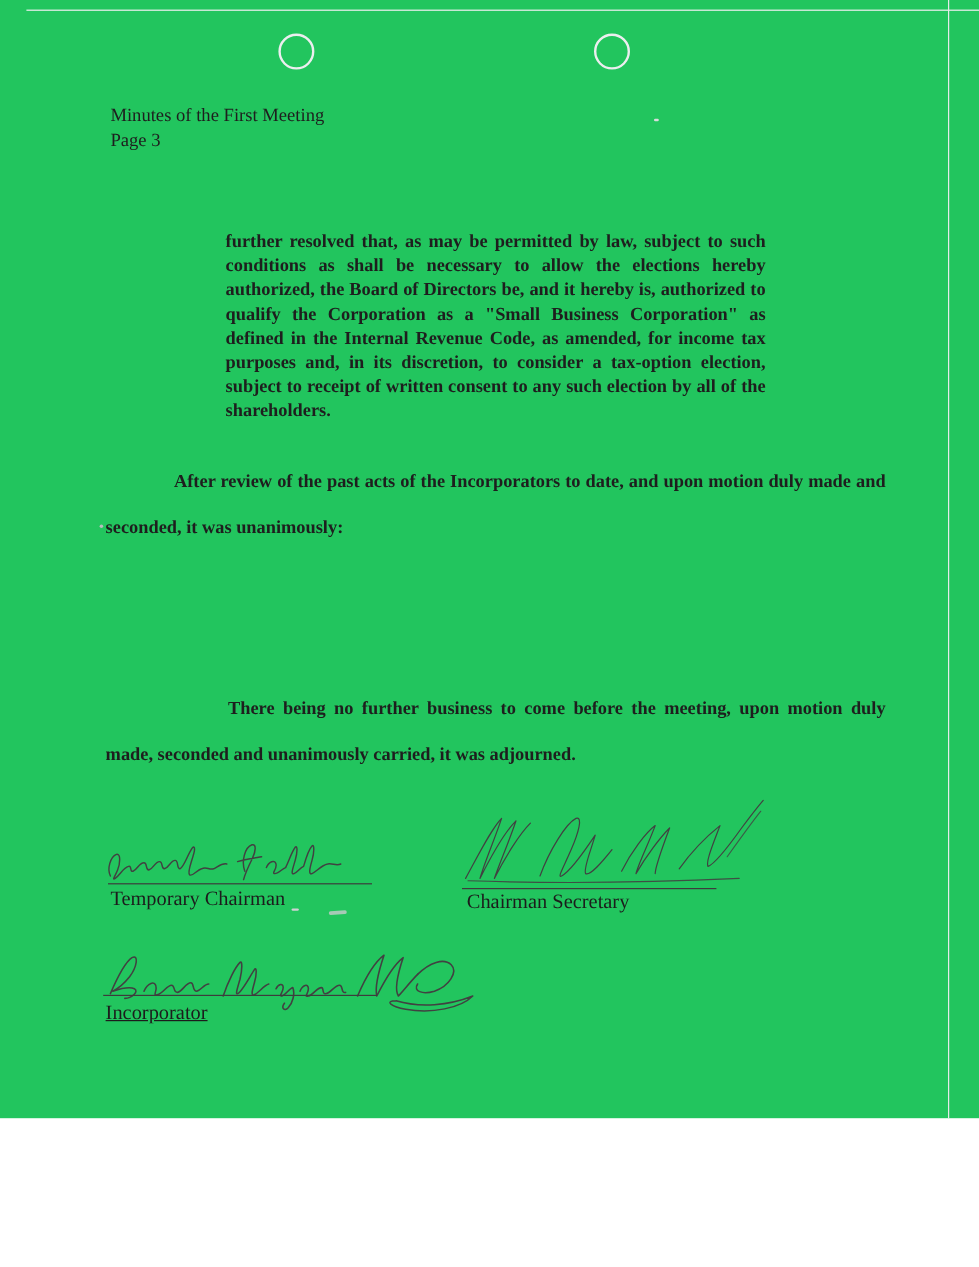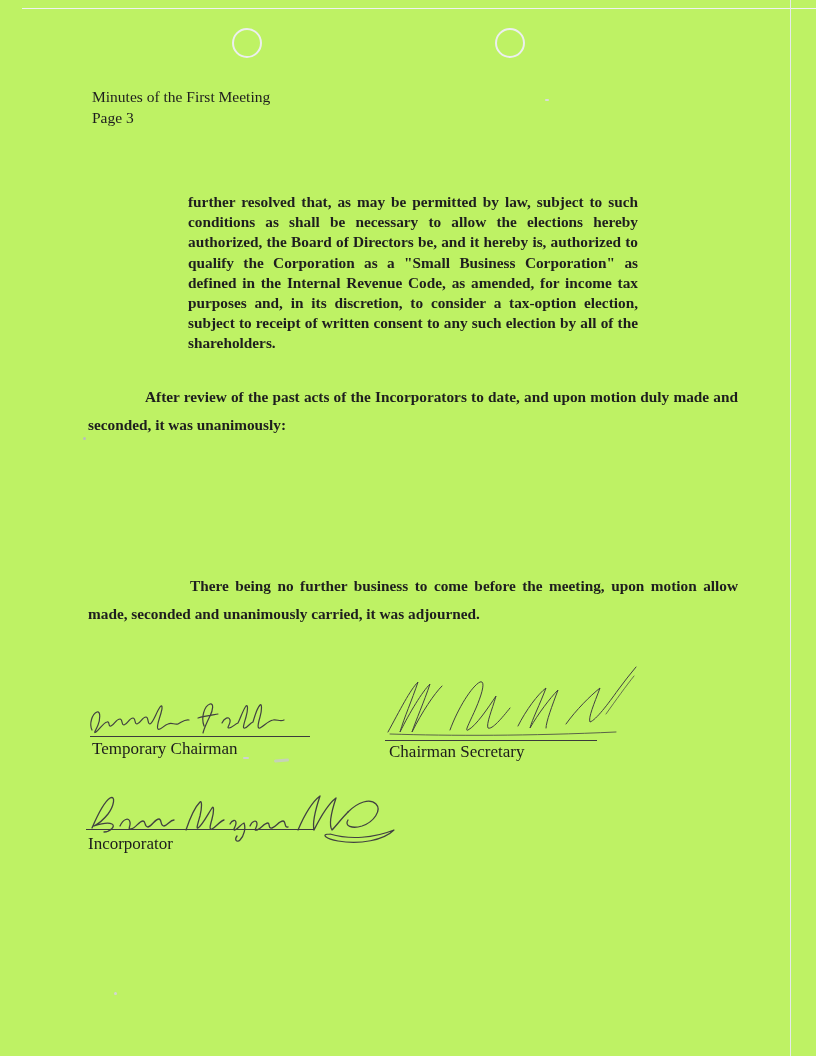--- a/index.html
+++ b/index.html
@@ -1,24 +1,24 @@
 <!DOCTYPE html>
 <html><head>
 <meta charset="utf-8">
 <style>
   html,body{margin:0;padding:0;background:#ffffff;}
   .page{
-    position:relative;width:816px;height:1056px;background:#bef264;overflow:hidden;
+    position:relative;width:816px;height:932px;background:#22c55e;overflow:hidden;
     font-family:"Liberation Serif","DejaVu Serif",serif;color:#1e1e1e;
   }
   .abs{position:absolute;}
   .hdr-line{font-size:15.5px;line-height:21px;white-space:nowrap;}
   .para{font-size:15.3px;text-align:justify;font-weight:bold;}
   .para-single{line-height:20.2px;}
-  .para-double{line-height:28px;}
+  .para-double{line-height:38px;}
   .sig-rule{position:absolute;height:1px;background:#3c3c3c;}
   .sig-label{position:absolute;font-size:17px;white-space:nowrap;color:#1c1c1c;}
   .artifact{position:absolute;pointer-events:none;}
   .hole-circle{width:26px;height:26px;border:2px solid #eceeef;border-radius:50%;}
   .edge-line-top{left:22px;right:0;top:8px;height:1px;background:#eff1f2;}
   .edge-line-right{top:0;bottom:0;left:790px;width:1px;background:#e6eaea;}
   .speck{border-radius:2px;}
   svg.sig{position:absolute;overflow:visible;}
   svg.sig path{fill:none;stroke:#414141;stroke-linecap:round;stroke-linejoin:round;}
 </style>
@@ -40,21 +40,21 @@
   <div class="abs" style="left:92px;top:86px;">
     <div class="hdr-line">Minutes of the First Meeting</div>
     <div class="hdr-line">Page 3</div>
   </div>
 
   <div class="abs para para-single" style="left:188px;top:192px;width:450px;">further resolved that, as may be permitted by law, subject to such conditions as shall be necessary to allow the elections hereby authorized, the Board of Directors be, and it hereby is, authorized to qualify the Corporation as a "Small Business Corporation" as defined in the Internal Revenue Code, as amended, for income tax purposes and, in its discretion, to consider a tax-option election, subject to receipt of written consent to any such election by all of the shareholders.</div>
 
   <div class="abs para para-double" style="left:88px;top:383px;width:650px;text-indent:57px;">After review of the past acts of the Incorporators to date, and upon motion duly made and seconded, it was unanimously:</div>
 
 
-  <div class="abs para para-double" style="left:88px;top:572px;width:650px;text-indent:102px;">There being no further business to come before the meeting, upon motion allow made, seconded and unanimously carried, it was adjourned.</div>
+  <div class="abs para para-double" style="left:88px;top:572px;width:650px;text-indent:102px;">There being no further business to come before the meeting, upon motion duly made, seconded and unanimously carried, it was adjourned.</div>
 
   <svg class="sig" style="left:86px;top:698px;" width="225" height="44" viewBox="0 0 225 44">
     <path stroke-width="1.2" d="M6,32 C3,26 6,16 11,14 C15,13 14,22 12,27 C10,32 7,36 10,34 C14,31 17,25 21,24 C24,23 22,29 25,28 C29,26 30,21 34,21 C37,21 35,27 38,27 C42,26 43,20 47,20 C50,20 48,26 51,26 C55,25 56,19 60,19 C63,19 61,26 64,26 C67,25 70,15 74,9 C76,6 77,9 75,15 C73,22 70,29 72,31 C74,33 78,27 82,26 C86,24 88,27 92,26 C96,24 99,21 103,22"></path>
     <path stroke-width="1.2" d="M118,28 C115,20 118,8 124,6 C128,5 127,12 124,18 C121,24 118,31 117,35 M112,20 C118,18 126,17 132,16 M136,25 C138,20 143,18 144,22 C145,26 140,30 143,30 C146,30 149,26 152,25 C155,19 157,12 160,8 C162,6 162,12 160,19 C158,26 156,31 159,30 C162,29 164,25 167,24 C169,17 171,10 174,7 C176,5 176,12 174,19 C172,26 171,31 174,30 C178,28 182,23 187,22 C191,21 194,24 198,22"></path>
   </svg>
   <div class="sig-rule" style="left:90px;top:736px;width:220px;"></div>
   <div class="sig-label" style="left:92px;top:739px;">Temporary Chairman</div>
 
   <svg class="sig" style="left:380px;top:660px;" width="256" height="82" viewBox="0 0 256 82">
     <path stroke-width="1" d="M8,72 C20,50 30,30 38,22 C32,40 24,58 20,72 C30,52 42,32 50,24 C44,42 36,60 32,72 C42,52 54,34 62,26"></path>
@@ -69,15 +69,15 @@
 
   <svg class="sig" style="left:82px;top:790px;" width="322" height="58" viewBox="0 0 322 58">
     <path stroke-width="1.3" d="M10,38 C16,24 22,12 28,8 C34,5 32,16 26,24 C22,29 16,34 12,36 C18,34 26,32 30,34 C34,36 28,42 22,42"></path>
     <path stroke-width="1.3" d="M38,36 C41,29 47,27 48,32 C49,36 45,40 49,39 C54,38 57,31 61,31 C64,31 62,37 66,37 C70,36 73,29 77,29 C80,29 78,36 82,36 C86,35 88,30 92,30"></path>
     <path stroke-width="1.3" d="M104,40 C108,28 114,16 118,12 C120,10 120,18 118,26 C116,33 114,39 116,38 C120,36 126,24 130,18 C132,15 132,22 130,29 C128,36 127,40 130,39 C134,37 138,31 142,30 M148,34 C150,30 154,29 154,33 C154,37 150,40 153,40 C156,39 159,34 162,33 C164,38 162,46 158,50 C155,53 152,50 155,46 M168,36 C170,31 175,29 175,34 C175,38 171,41 175,40 C179,39 182,33 186,33 C188,33 186,39 190,38 C194,37 197,31 201,31 C204,31 202,38 206,37"></path>
     <path stroke-width="1.3" d="M216,40 C222,26 230,12 238,6 C234,18 230,32 232,40 C238,28 246,14 254,8 C250,20 246,34 250,40 C254,36 260,28 266,22"></path>
     <path stroke-width="1.3" d="M266,22 C276,12 288,8 294,14 C300,20 292,32 280,36 C270,39 262,36 266,30"></path>
     <path stroke-width="1.2" d="M248,44 C268,50 292,48 312,40 C302,50 278,55 256,51 C244,49 238,44 248,44"></path>
   </svg>
   <div class="sig-rule" style="left:86px;top:829px;width:228px;"></div>
-  <div class="sig-label" style="left:88px;top:834px;">Incorporator</div>
+  <div class="sig-label" style="left:88px;top:834px;text-decoration:underline;">Incorporator</div>
 
 </div>
 
 </body></html>

